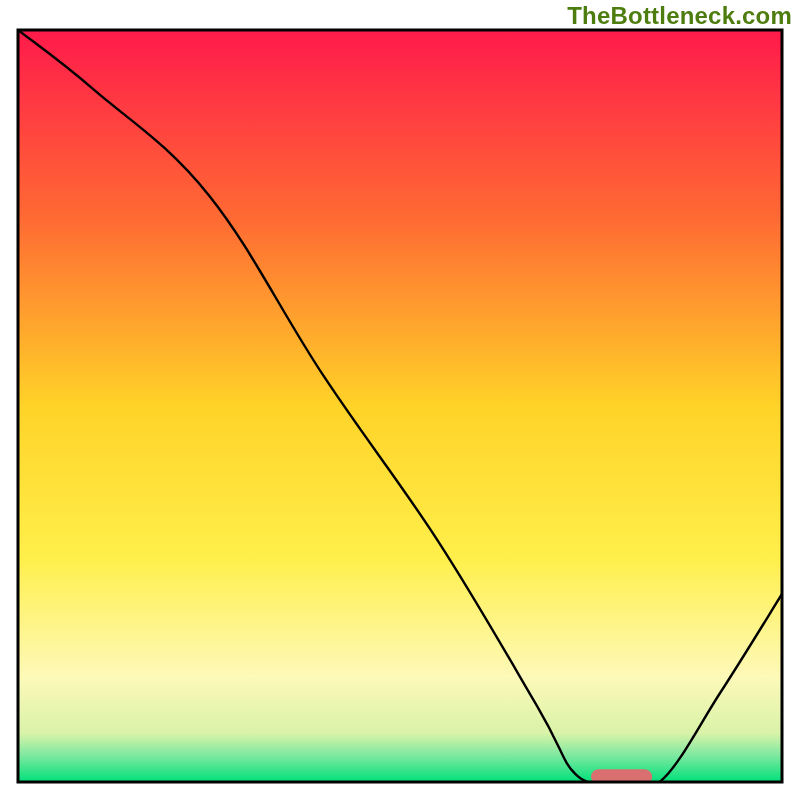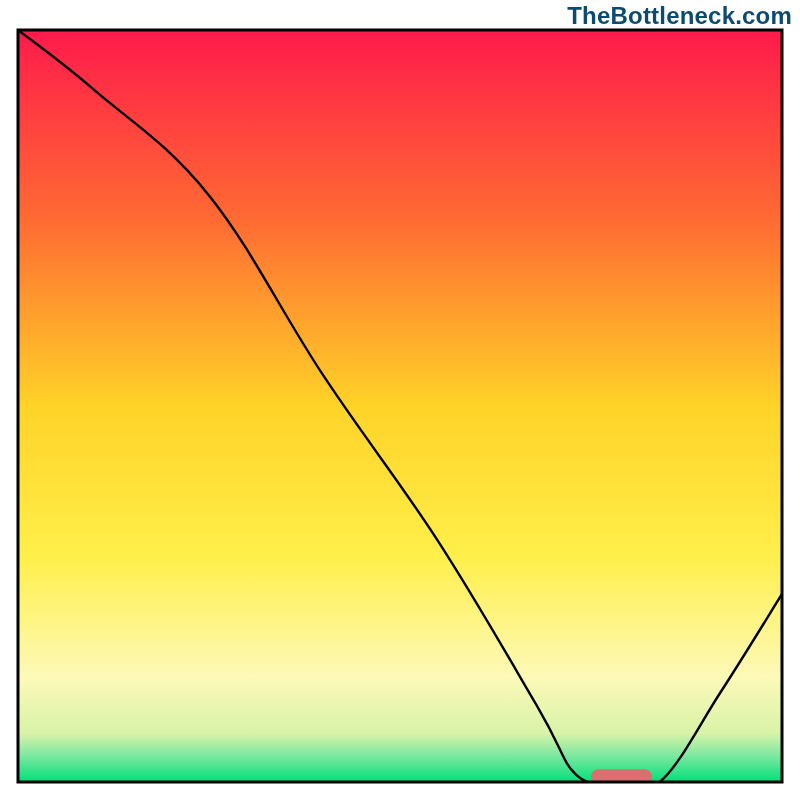--- a/index.html
+++ b/index.html
@@ -15,21 +15,21 @@
     position: relative;
     width: 800px;
     height: 800px;
   }
   .watermark {
     position: absolute;
     top: 2px;
     right: 8px;
     font-size: 24px;
     font-weight: 600;
-    color: #0c4a6e;
+    color: #4d7c0f;
     letter-spacing: 0.2px;
     user-select: none;
   }
   svg {
     display: block;
   }
 </style>
 </head>
 <body>
 

